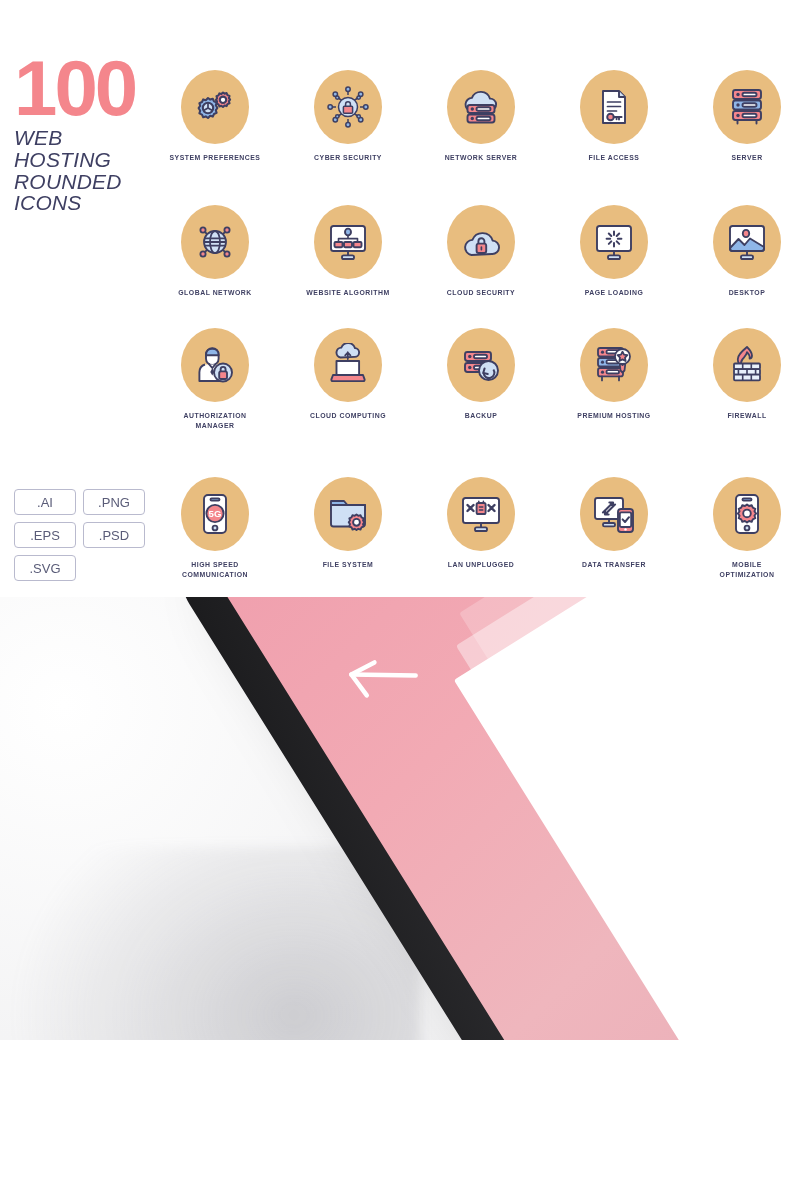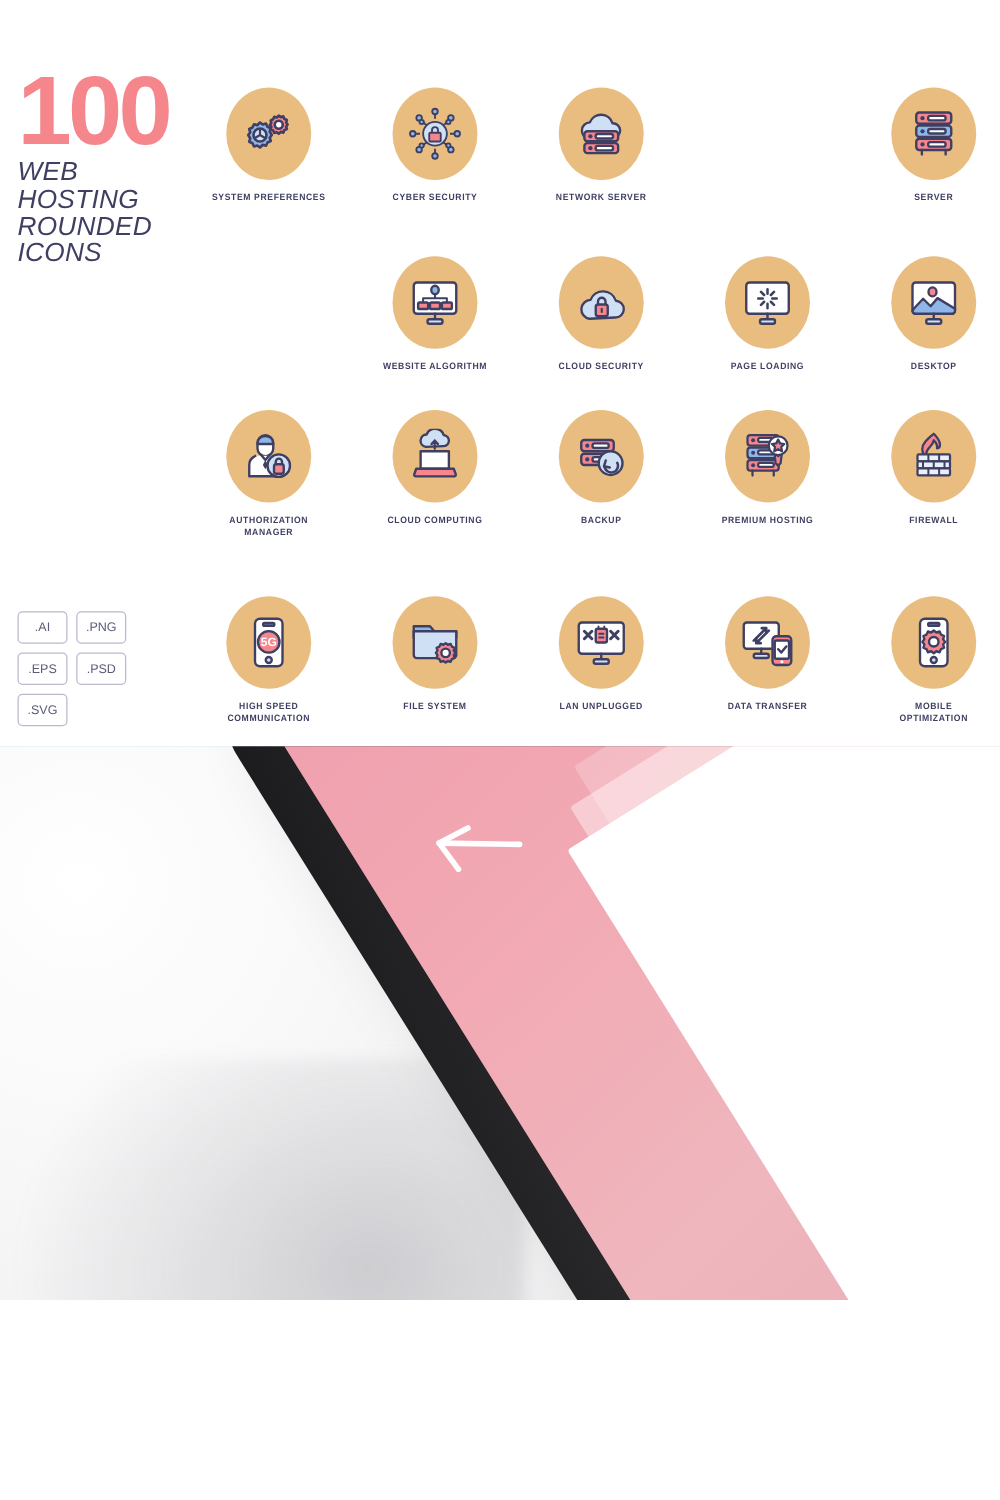--- a/index.html
+++ b/index.html
@@ -43,23 +43,23 @@
     font-size:7.4px; letter-spacing:0.55px; font-weight:700;
     color:#3e3f62; line-height:1.38;
     font-family:"Liberation Sans Narrow","Liberation Sans", sans-serif;
     transform:scaleX(0.93); transform-origin:center;
   }
 
   
   #formats { position:absolute; left:14px; top:489px; width:140px; }
   .fmt-row { display:flex; gap:7px; margin-bottom:7px; }
   .fmt {
-    width:40px; height:26px; border:1px solid #b9bace; border-radius:4px;
+    width:62px; height:26px; border:1px solid #b9bace; border-radius:4px;
     display:flex; align-items:center; justify-content:center;
-    font-size:10px; color:#5a5c78; background:#fff;
+    font-size:13px; color:#5a5c78; background:#fff;
   }
 
   
   #photo { position:absolute; left:0; top:597px; width:800px; height:603px; overflow:hidden; background:#fdfdfd; }
   #photo-bg {
     position:absolute; inset:0;
     background:
       radial-gradient(circle at 8% 18%, #ffffff 0%, #f2f2f3 45%, #e6e6e8 100%);
   }
   
@@ -164,20 +164,34 @@
               <circle cx="13.3" cy="24" r="1.7" fill="#3e3f62" stroke="none"></circle>
               <circle cx="13.3" cy="33.5" r="1.7" fill="#3e3f62" stroke="none"></circle>
               <rect x="17.5" y="22.2" width="14" height="3.6" rx="1.8" fill="#fff"></rect>
               <rect x="17.5" y="31.7" width="14" height="3.6" rx="1.8" fill="#fff"></rect>
             </g>
           </svg>
         </div>
         <div class="cap">NETWORK SERVER</div>
       </div>
 
+      <div class="cell" style="left:399px;">
+        <div class="disc">
+          <svg width="44" height="44" viewBox="0 0 44 44">
+            <g stroke="#3e3f62" stroke-width="1.9" stroke-linejoin="round" fill="none">
+              <path d="M11 6h16l6 6v26H11z" fill="#fff"></path>
+              <path d="M27 6v6h6" fill="#cfe0f5"></path>
+              <path d="M15.5 17h13M15.5 21.5h13M15.5 26h9" stroke-width="1.7" stroke-linecap="round"></path>
+              <circle cx="18.5" cy="32" r="3.3" fill="#f4868c"></circle>
+              <path d="M21.6 32h8M27 32v2.6M24.6 32v2.2" stroke-linecap="round"></path>
+            </g>
+          </svg>
+        </div>
+        <div class="cap">FILE ACCESS</div>
+      </div>
 
       <div class="cell" style="left:532px;">
         <div class="disc">
           <svg width="44" height="44" viewBox="0 0 44 44">
             <g stroke="#3e3f62" stroke-width="1.9" stroke-linejoin="round">
               <rect x="8" y="5" width="28" height="9" rx="2.4" fill="#f4868c"></rect>
               <rect x="8" y="15.5" width="28" height="9" rx="2.4" fill="#8fb6e8"></rect>
               <rect x="8" y="26" width="28" height="9" rx="2.4" fill="#f4868c"></rect>
               <circle cx="13" cy="9.5" r="1.7" fill="#3e3f62" stroke="none"></circle>
               <circle cx="13" cy="20" r="1.7" fill="#3e3f62" stroke="none"></circle>
@@ -188,20 +202,39 @@
               <path d="M12.5 35v3.5M31.5 35v3.5" stroke-linecap="round"></path>
             </g>
           </svg>
         </div>
         <div class="cap">SERVER</div>
       </div>
     </div>
 
     <div class="grid-row" style="top:205px;">
 
+      <div class="cell" style="left:0px;">
+        <div class="disc">
+          <svg width="44" height="44" viewBox="0 0 44 44">
+            <g stroke="#3e3f62" stroke-width="1.8" fill="none">
+              <path d="M11 11l3.3 3.3M33 11l-3.3 3.3M11 33l3.3-3.3M33 33l-3.3-3.3"></path>
+              <circle cx="22" cy="22" r="11" fill="#cfe0f5"></circle>
+              <ellipse cx="22" cy="22" rx="5" ry="11"></ellipse>
+              <path d="M11.4 18.4h21.2M11.4 25.6h21.2M11 22h22"></path>
+              <g fill="#f4868c">
+                <circle cx="10" cy="10" r="2.6"></circle>
+                  <circle cx="34" cy="10" r="2.6"></circle>
+                <circle cx="10" cy="34" r="2.6"></circle>
+                  <circle cx="34" cy="34" r="2.6"></circle>
+              </g>
+            </g>
+          </svg>
+        </div>
+        <div class="cap">GLOBAL NETWORK</div>
+      </div>
 
       <div class="cell" style="left:133px;">
         <div class="disc">
           <svg width="44" height="44" viewBox="0 0 44 44">
             <g stroke="#3e3f62" stroke-width="1.9" stroke-linejoin="round">
               <rect x="5" y="6" width="34" height="25" rx="2.6" fill="#fff"></rect>
               <ellipse cx="22" cy="12" rx="3" ry="3.4" fill="#8fb6e8"></ellipse>
               <path d="M22 15.4v3.2M12.5 22v-3.4h19V22" fill="none" stroke-width="1.6"></path>
               <rect x="8.5" y="22" width="8" height="5.2" rx="1.1" fill="#f4868c"></rect>
               <rect x="18" y="22" width="8" height="5.2" rx="1.1" fill="#f4868c"></rect>

